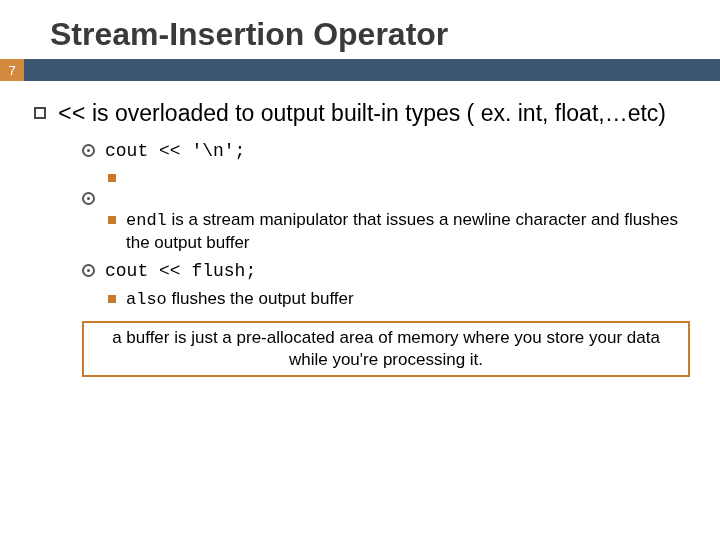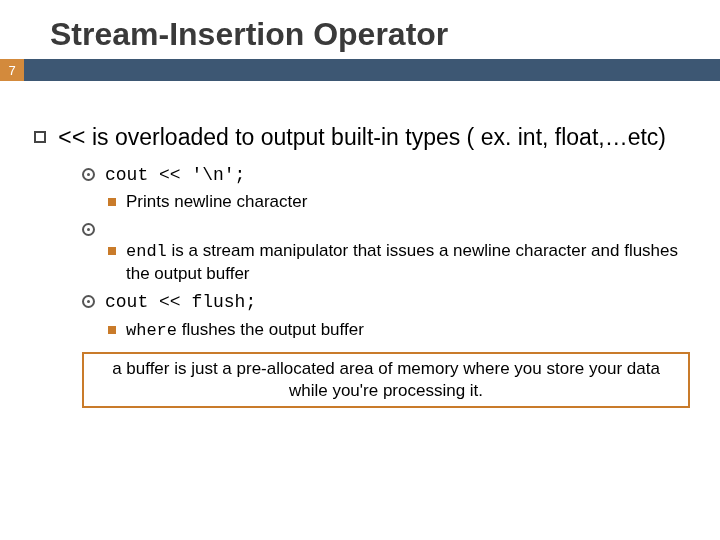--- a/index.html
+++ b/index.html
@@ -37,21 +37,20 @@
     flex: 1;
   }
   .content {
     padding: 18px 30px 0 34px;
   }
   .lvl1 {
     display: flex;
     font-size: 23px;
     line-height: 1.25;
     margin-bottom: 10px;
-    margin-top: 24px;
   }
   .lvl1 .bullet {
     width: 12px; height: 12px; border: 2px solid #444;
     margin-top: 8px; margin-right: 12px; flex-shrink: 0;
   }
   .sub { margin-left: 48px; }
   .lvl2 {
     display: flex;
     font-size: 18px;
     line-height: 1.3;
@@ -108,37 +107,36 @@
 
   <div class="sub">
 
 
     <div class="lvl2">
       <div class="bullet"></div>
       <div class="mono">cout &lt;&lt; '\n';</div>
     </div>
     <div class="lvl3">
       <div class="bullet"></div>
-      <div>Prints newline character</div>
     </div>
 
     <div class="lvl2">
       <div class="bullet"></div>
     </div>
     <div class="lvl3">
       <div class="bullet"></div>
       <div><span class="mono">endl</span><span> is a stream manipulator that issues a newline character and flushes the output buffer</span></div>
     </div>
 
     <div class="lvl2">
       <div class="bullet"></div>
       <div class="mono">cout &lt;&lt; flush;</div>
     </div>
     <div class="lvl3">
       <div class="bullet"></div>
-      <div><span class="mono">where</span><span> flushes the output buffer</span></div>
+      <div><span class="mono">also</span><span> flushes the output buffer</span></div>
     </div>
 
   </div>
 
   <div class="callout">a buffer is just a pre-allocated area of memory where you store your data while you're processing it.</div>
 
 </div>
 
 </body></html>

